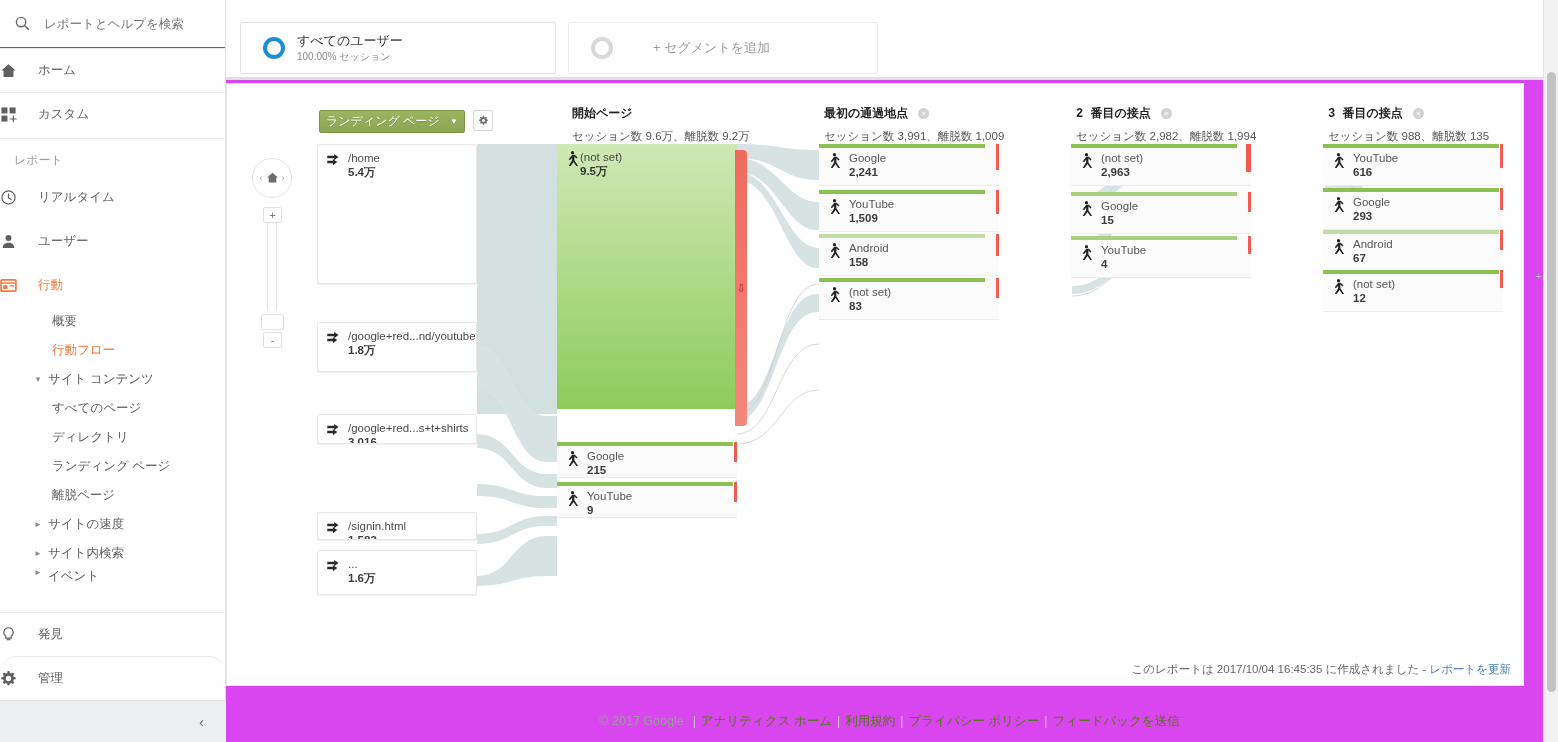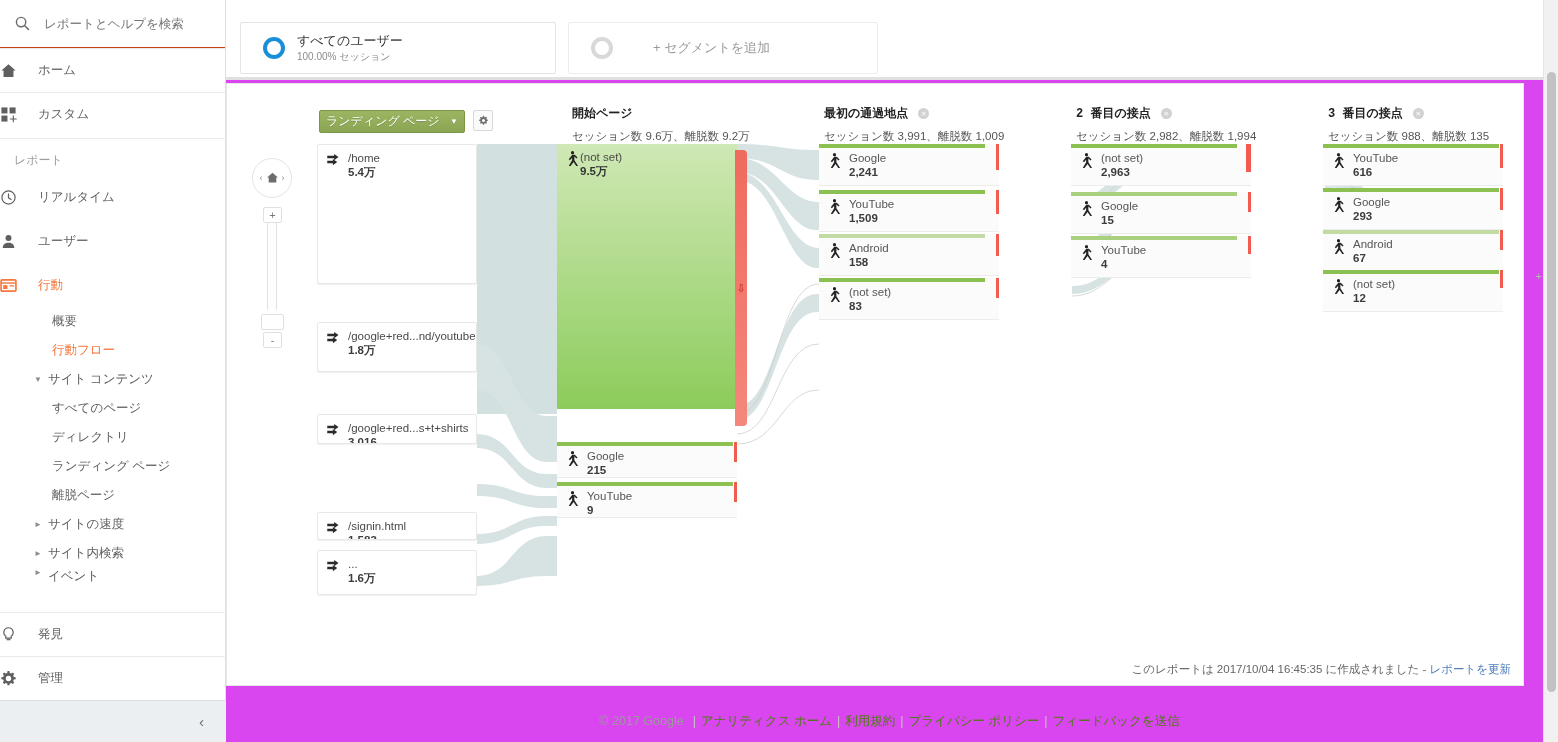--- a/index.html
+++ b/index.html
@@ -42,21 +42,21 @@
     height: 29px; display:flex; align-items:center; padding-left: 52px;
     font-size: 12.5px; color: #616161;
   }
   .sb-sub.sel { color: #f4773b; }
   .sb-sub.grp { padding-left: 34px; }
   .sb-sub .tri { width: 14px; color: #8d8d8d; font-size: 8px; }
   .sb-sub.clipped { height: 20px; overflow: hidden; align-items: flex-start; }
   #sb-scroll { position:absolute; left:0; top:138px; width:226px; height:475px; overflow:hidden; }
   .sb-bottom { position: absolute; left: 0; width: 226px; }
   #sb-discover { top: 612px; border-top: 1px solid #eaeaea; }
-  #sb-admin { top: 656px; border-top: 1px solid #eaeaea; }
+  #sb-admin { top: 656px; border-top: 1px solid #eaeaea; border-radius: 18px; }
   #sb-collapse {
     position: absolute; left: 0; top: 700px; width: 226px; height: 42px;
     background: #eceff1; display: flex; align-items: center; justify-content: flex-end;
     padding-right: 22px; color: #6d6d6d; font-size: 15px;
     border-top: 1px solid #e0e0e0;
   }
 
   
   #main { position: absolute; left: 226px; top: 0; width: 1332px; height: 742px; background: #d946ef; }
 

